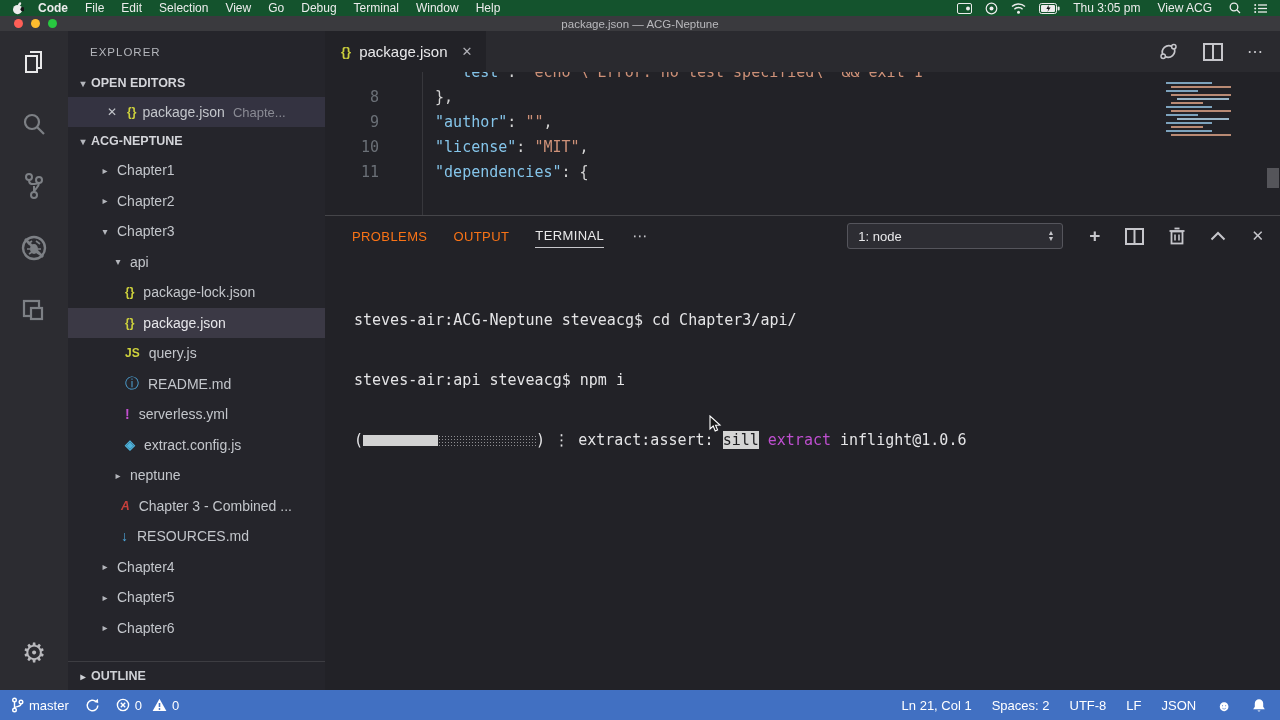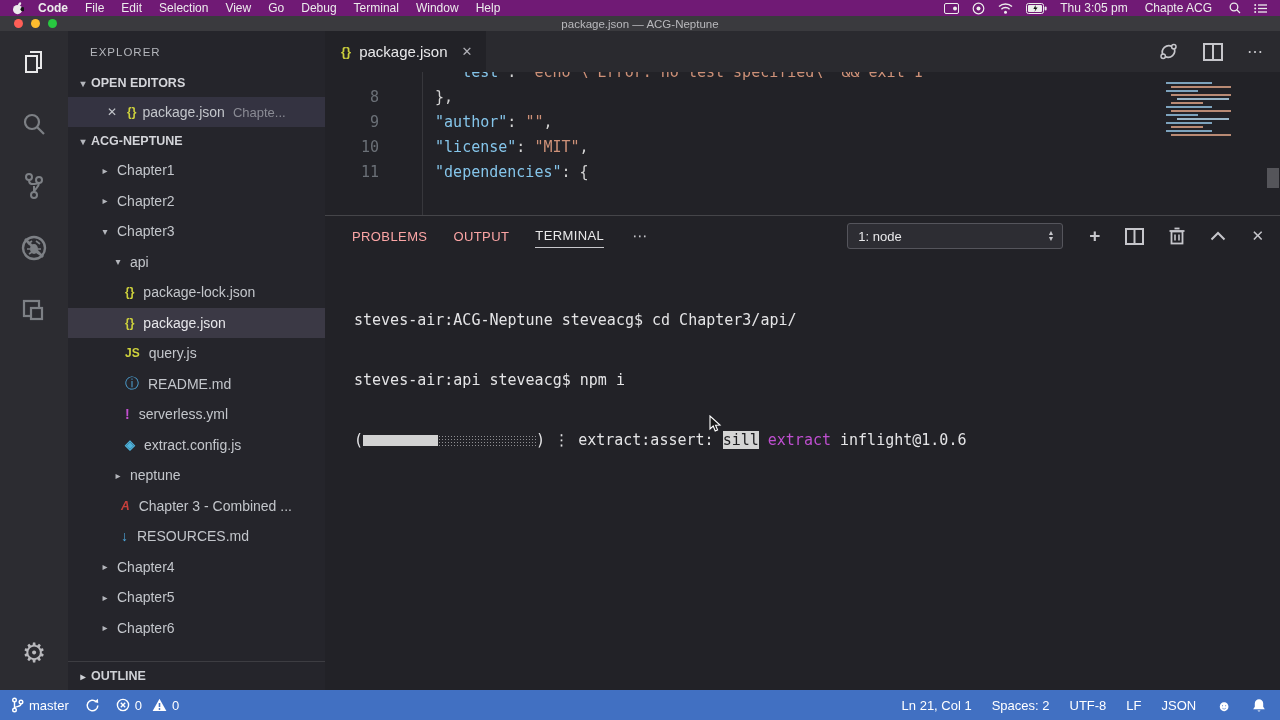--- a/index.html
+++ b/index.html
@@ -1,21 +1,21 @@
 <!DOCTYPE html>
 <html><head>
 <meta charset="utf-8">
 <style>
   * { margin:0; padding:0; box-sizing:border-box; }
   html,body { width:1280px; height:720px; overflow:hidden; background:#000;
               font-family:"Liberation Sans", sans-serif; }
 
   
   .menubar { position:absolute; left:0; top:0; width:1280px; height:16px;
-             background:#701a75; color:#ececec; display:flex; align-items:center;
+             background:#14532d; color:#ececec; display:flex; align-items:center;
              font-size:12px; z-index:50; }
   .menubar .apple { margin:0 14px 0 12px; display:flex; align-items:center; }
   .mitem { margin-right:17px; white-space:nowrap; }
   .mbold { font-weight:bold; }
   .mspacer { flex:1; }
   .mi-icon { margin-right:13px; display:flex; align-items:center; }
 
   
   .titlebar { position:absolute; left:0; top:16px; width:1280px; height:15px;
               background:#3a3a3e; display:flex; align-items:center; }
@@ -83,21 +83,21 @@
   .minimap i { display:block; height:2px; margin:2px 0 0 8px; background:#7da3bd; width:46px; }
   .minimap i:nth-child(2n) { background:#b98a74; width:60px; margin-left:13px; }
   .minimap i:nth-child(3n) { width:32px; }
   .minimap i:nth-child(5n) { margin-left:19px; width:52px; background:#9ab6c8; }
   .vthumb { position:absolute; right:1px; top:96px; width:12px; height:20px; background:#55555a; }
 
   
   .panel { position:absolute; left:0; top:184px; right:0; bottom:0; background:#222227;
            border-top:1px solid #454549; }
   .panel-tabs { height:40px; display:flex; align-items:center; padding:0 16px 0 27px; }
-  .ptab { margin-right:26px; font-size:13px; letter-spacing:.4px; color:#fca5a5; padding:4px 0; }
+  .ptab { margin-right:26px; font-size:13px; letter-spacing:.4px; color:#f97316; padding:4px 0; }
   .ptab.on { color:#e9e9ea; border-bottom:1px solid #c8c8cc; }
   .ptab-more { color:#c6c6cb; font-size:15px; margin-left:2px; }
   .pselect { margin-left:auto; width:216px; height:26px; background:#2d2d33; border:1px solid #55555c;
              border-radius:3px; display:flex; align-items:center; color:#e8e8ea; font-size:13px;
              padding:0 8px 0 10px; }
   .pselect .tris { margin-left:auto; display:flex; flex-direction:column; font-size:7px; line-height:6px; color:#c6c6cb; }
   .pacts { display:flex; align-items:center; gap:25px; margin-left:26px; color:#c6c6cb; }
   .pacts .plus { font-size:19px; font-weight:bold; }
   .pacts .x { font-size:15px; }
 
@@ -164,21 +164,21 @@
   </span>
   <span class="mi-icon">
     <svg width="21" height="11" viewBox="0 0 21 11">
         <rect x="0.5" y="0.5" width="17" height="10" rx="2" fill="none" stroke="#ececec"></rect>
         <rect x="2" y="2" width="14" height="7" rx="1" fill="#ececec"></rect>
         <rect x="18.6" y="3.5" width="2" height="4" rx="1" fill="#ececec"></rect>
         <path d="M9.6 2 7.4 6h2l-1 3 3.2-4.4h-2z" fill="#141416"></path>
       </svg>
   </span>
   <span class="mitem">Thu 3:05 pm</span>
-  <span class="mitem">Chapte ACG</span>
+  <span class="mitem">View ACG</span>
   <span class="mi-icon">
     <svg width="12" height="12" viewBox="0 0 12 12">
         <circle cx="5" cy="5" r="3.8" fill="none" stroke="#ececec" stroke-width="1.3"></circle>
         <line x1="8" y1="8" x2="11" y2="11" stroke="#ececec" stroke-width="1.3"></line>
       </svg>
   </span>
   <span class="mi-icon">
     <svg width="13" height="11" viewBox="0 0 13 11">
         <line x1="4" y1="2" x2="13" y2="2" stroke="#ececec" stroke-width="1.3"></line>
         <line x1="4" y1="5.5" x2="13" y2="5.5" stroke="#ececec" stroke-width="1.3"></line>

